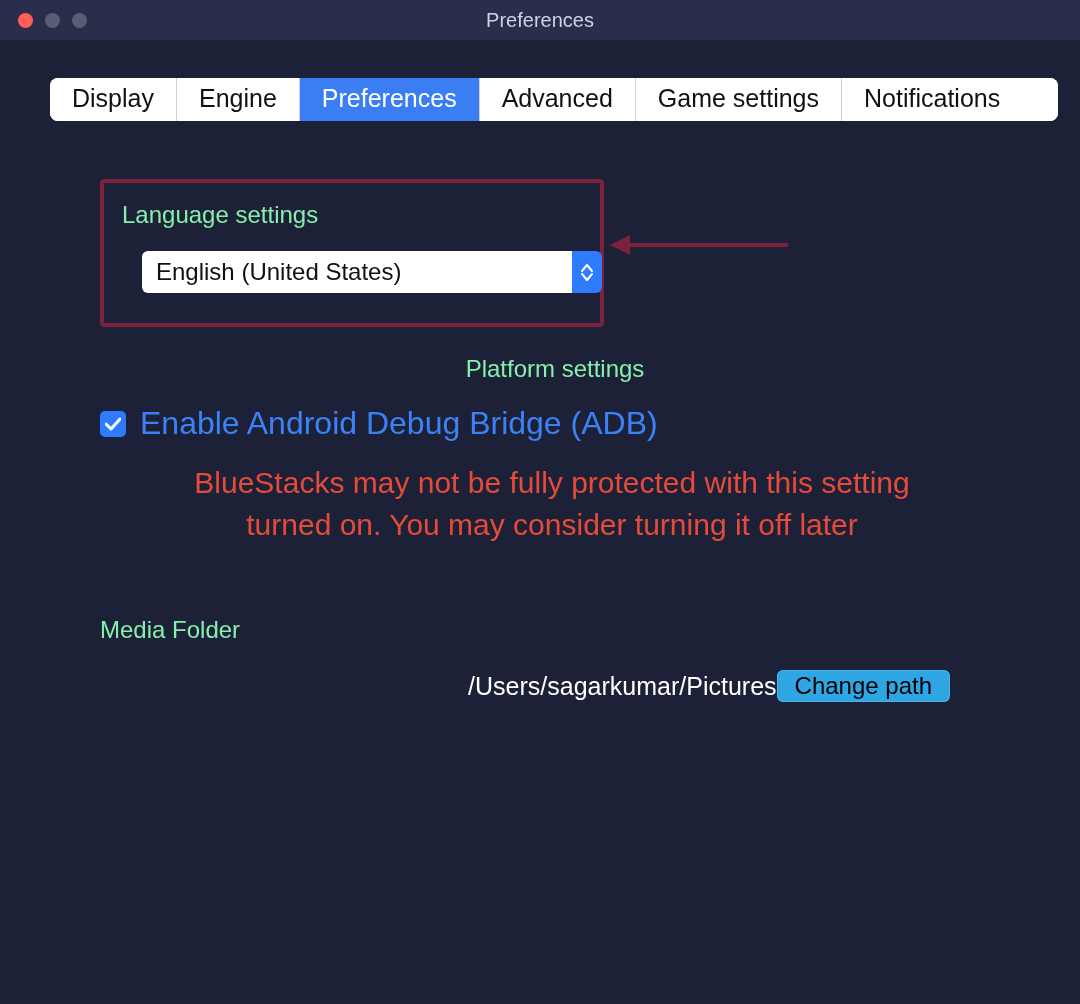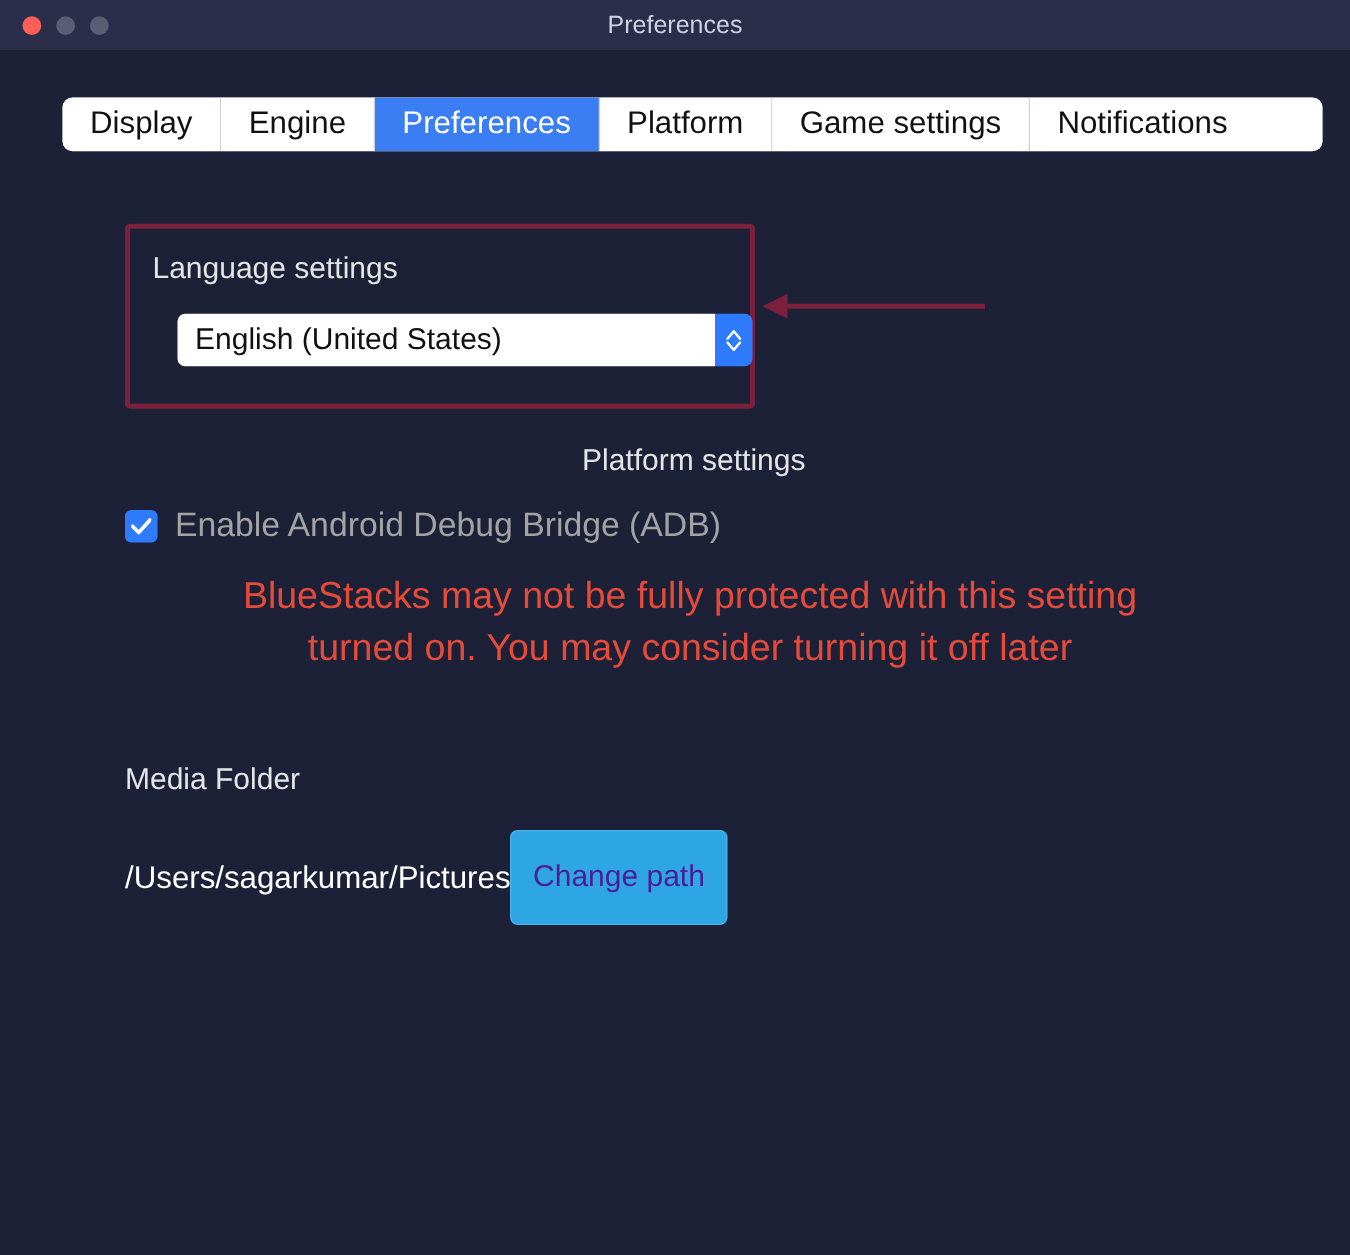--- a/index.html
+++ b/index.html
@@ -66,21 +66,21 @@
   }
   .highlight-box {
     border: 4px solid #7c213b;
     border-radius: 4px;
     padding: 18px 18px 30px 18px;
     width: 504px;
     position: relative;
   }
   .section-label {
     font-size: 24px;
-    color: #e5e5e5;
+    color: #86efac;
     margin-bottom: 22px;
   }
   .select-wrap {
     display: flex;
     align-items: stretch;
     width: 480px;
     height: 42px;
     padding-left: 20px;
   }
   .select-field {
@@ -122,48 +122,48 @@
     gap: 14px;
     margin-top: 18px;
   }
   .checkbox {
     width: 26px; height: 26px;
     background: #2f7bff;
     border-radius: 5px;
     display: flex; align-items: center; justify-content: center;
   }
   .check-label {
-    font-size: 27px;
-    color: #a3a3a3;
+    font-size: 32px;
+    color: #3b82f6;
   }
   .warning {
     color: #e64b3a;
     font-size: 30px;
     line-height: 1.4;
     margin: 20px 60px 0 54px;
   }
   .media {
     margin-top: 70px;
   }
   .media-row {
     display: flex;
     align-items: center;
-    justify-content: flex-start;
+    justify-content: flex-end;
     margin-top: 26px;
     padding-right: 60px;
   }
   .media-path {
     font-size: 25px;
     color: #fff;
   }
   .btn {
     background: #2ea6e4;
-    color: #4c1d95;
+    color: #000000;
     font-size: 24px;
-    padding: 24px 18px;
+    padding: 2px 18px;
     border-radius: 6px;
     border: none;
     cursor: pointer;
     box-shadow: inset 0 0 0 1px rgba(255,255,255,0.15);
   }
 </style>
 </head>
 <body>
 
 <div class="titlebar">
@@ -173,21 +173,21 @@
     <div class="light max"></div>
   </div>
   <div class="titlebar-title">Preferences</div>
 </div>
 
 <div class="tabs-wrap">
   <div class="tabs">
     <div class="tab">Display</div>
     <div class="tab">Engine</div>
     <div class="tab active">Preferences</div>
-    <div class="tab">Platform</div>
+    <div class="tab">Advanced</div>
     <div class="tab">Game settings</div>
     <div class="tab">Notifications</div>
   </div>
 </div>
 
 <div class="content">
 
   <div class="highlight-box">
     <div class="section-label">Language settings</div>
     <div class="select-wrap">

